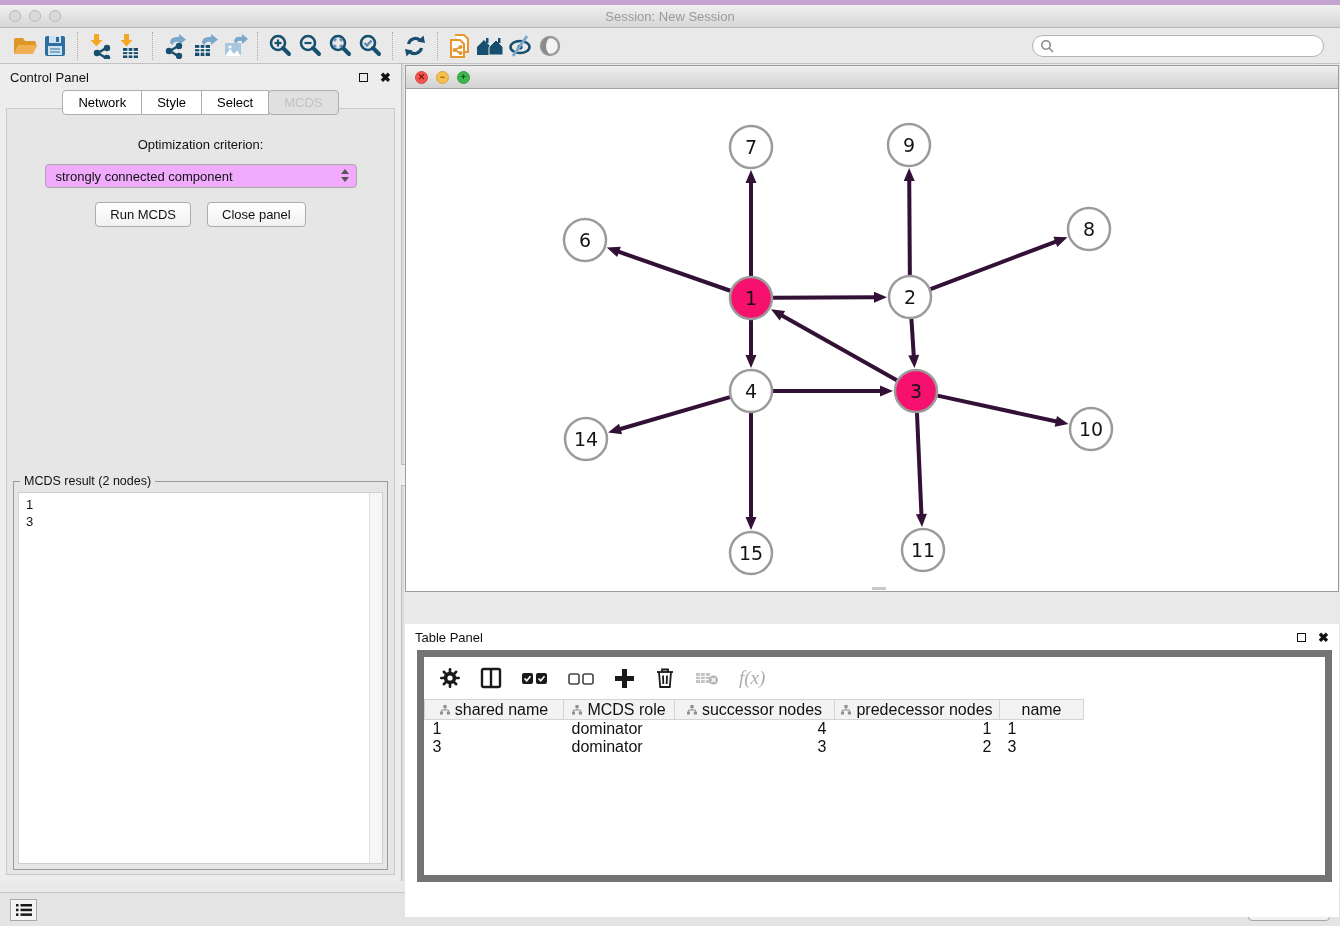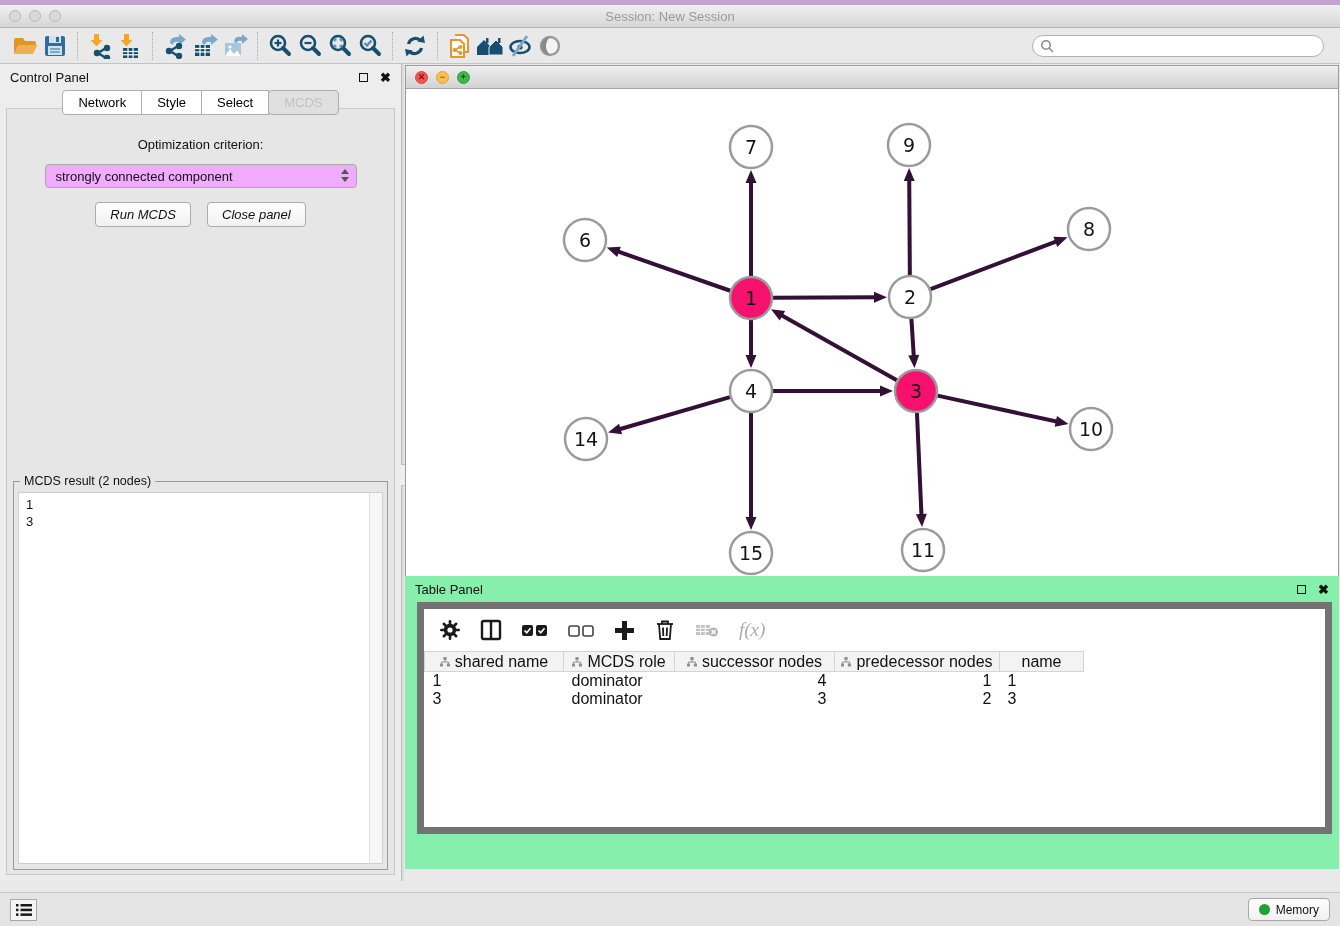--- a/index.html
+++ b/index.html
@@ -37,40 +37,40 @@
   .tab:last-child { border-radius:0 4px 4px 0; }
   .tab.selected { background:#e0e0e0; color:#c2c2c2; border-radius:4px; }
   .cp-body { position:absolute; left:6px; right:6px; top:44px; bottom:6px; background:#e6e6e6; border:1px solid #c9c9c9; }
   #opt-label { text-align:center; font-size:13px; margin-top:28px; color:#111; }
   #criterion-select { position:relative; margin:12px auto 0; width:312px; height:24px; background:#f0abfc; border:1px solid #a9a9a9; border-radius:4px; font-size:13px; display:flex; align-items:center; padding:0 10px; color:#111; }
   .stepper { position:absolute; right:7px; top:4px; display:flex; flex-direction:column; gap:3px; }
   .stepper i { width:0; height:0; border-left:4px solid transparent; border-right:4px solid transparent; }
   .stepper .up { border-bottom:5px solid #555; }
   .stepper .down { border-top:5px solid #555; }
   #cp-buttons { display:flex; justify-content:center; gap:16px; margin-top:14px; }
-  .btn { background:linear-gradient(#ffffff,#f1f1f1); border:1px solid #acacac; border-radius:4px; font-size:13px; padding:4px 14px; color:#111;font-style:italic; }
+  .btn { background:linear-gradient(#ffffff,#f1f1f1); border:1px solid #acacac; border-radius:4px; font-size:13px; padding:4px 14px; color:#111; }
   #mcds-group { position:absolute; left:6px; right:6px; top:372px; bottom:4px; border:1px solid #9a9a9a; }
   #mcds-group-label { position:absolute; top:-8px; left:6px; background:#e6e6e6; padding:0 4px; font-size:12.5px; color:#111; }
   #mcds-text { position:absolute; left:4px; right:4px; top:10px; bottom:5px; background:#fff; border:1px solid #cfcfcf; font-size:13px; color:#111; overflow:hidden; }
   #mcds-lines { padding:3px 7px; line-height:17px; }
   #mcds-scrollbar { position:absolute; right:0; top:0; bottom:0; width:13px; background:#f6f6f6; border-left:1px solid #e0e0e0; }
 
   
   #network-window { position:absolute; left:405px; top:1px; width:934px; height:527px; background:#fff; border:1px solid #9c9c9c; }
   #nw-titlebar { height:23px; background:linear-gradient(#efefef,#d2d2d2); border-bottom:1px solid #a5a5a5; position:relative; display:flex; align-items:center; }
   .tl { width:13px; height:13px; border-radius:50%; display:flex; align-items:center; justify-content:center; font-size:9px; font-weight:bold; line-height:1; }
   .tl-close { background:#f2574e; border:1px solid #d8443c; color:#7e1510; }
   .tl-min  { background:#f6bf4f; border:1px solid #dfa53b; color:#925c06; }
   .tl-max  { background:#3fb64d; border:1px solid #2f9e3d; color:#0c5214; }
   #nw-titlebar .title { position:absolute; left:0; right:0; text-align:center; font-size:13px; color:#1a1a1a; }
   #graph-canvas { position:relative; width:932px; height:502px; background:#fff; }
   #nw-bottom-handle { position:absolute; left:50%; bottom:1px; width:14px; height:3px; background:#c9c9c9; }
 
   
-  #table-panel { position:absolute; left:405px; top:512px; width:934px; height:293px; background:#86efac; }
+  #table-panel { position:absolute; left:405px; top:560px; width:934px; height:293px; background:#ffffff; }
   #tp-box { position:absolute; left:12px; right:7px; top:26px; bottom:35px; background:#fff; border:7px solid #737373; }
   #tp-toolbar { display:flex; align-items:center; gap:20px; padding:10px 4px 10px 16px; }
   .tp-icon { display:flex; align-items:center; justify-content:center; }
   #fx-icon { font-family:"Liberation Serif", serif; font-style:italic; font-size:19px; color:#ababab; }
   #data-table { border-collapse:collapse; font-size:16px; }
   #data-table th { background:#f3f3f3; border:1px solid #d4d4d4; font-weight:normal; height:20px; padding:0 6px; color:#111; }
   #data-table th .th-inner { display:flex; align-items:center; justify-content:center; gap:5px; }
   #data-table td { height:16px; padding:0 8px; color:#111; }
   #data-table tr.row td { border:none; }
   #tp-tabbar { position:absolute; left:0; right:0; bottom:6px; display:flex; justify-content:center; }

